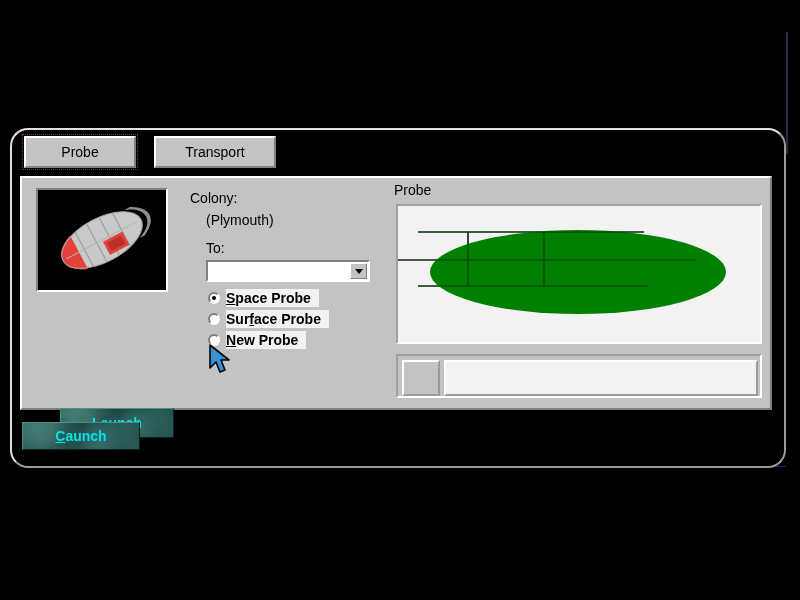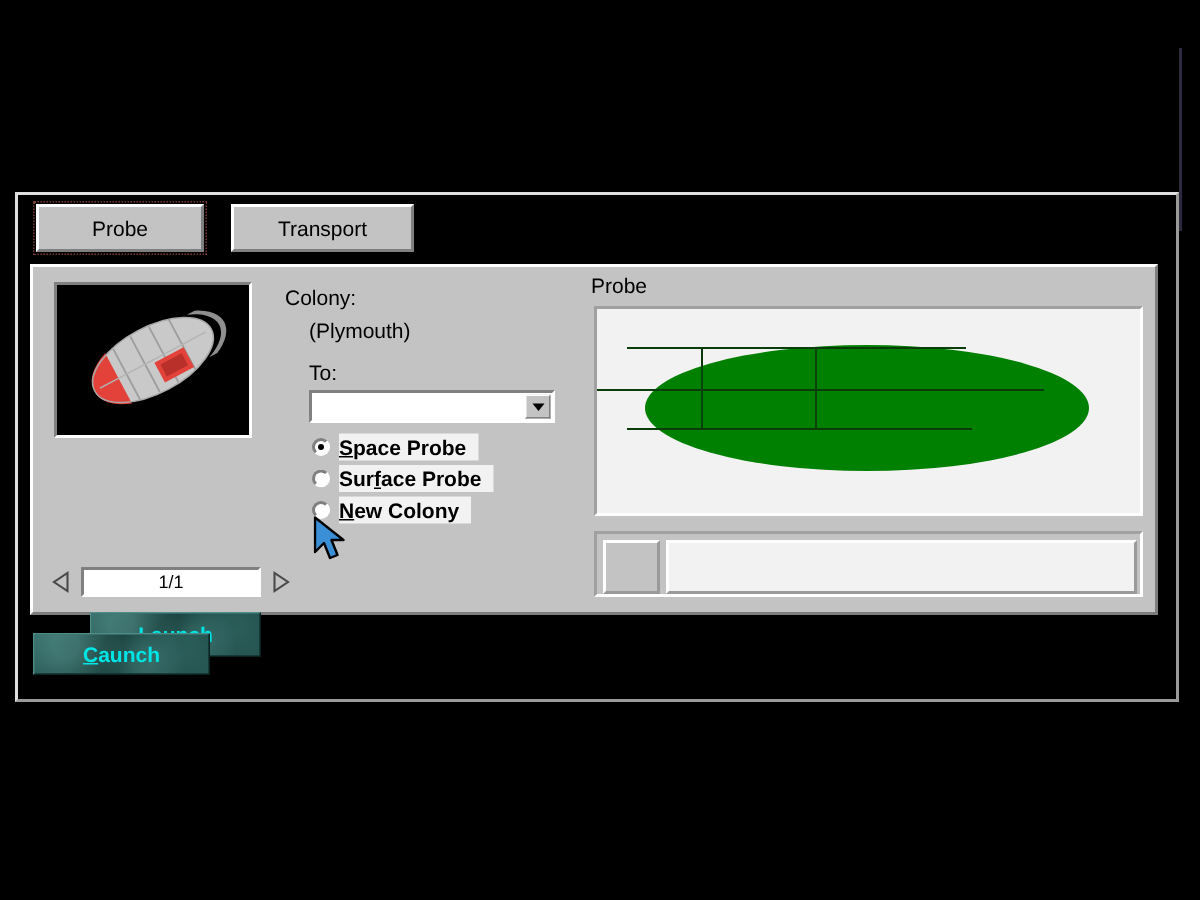--- a/index.html
+++ b/index.html
@@ -47,20 +47,21 @@
     left: 10px;
     top: 128px;
     width: 776px;
     height: 340px;
     background: #000000;
     border-top: 2px solid #dfdfdf;
     border-left: 2px solid #dfdfdf;
     border-right: 2px solid #9a9a9a;
     border-bottom: 2px solid #9a9a9a;
     box-sizing: border-box;
+    border-radius: 18px;
   }
 
   
   .tabstrip {
     position: absolute;
     left: 12px;
     top: 6px;
     height: 34px;
   }
   .tab {
@@ -433,35 +434,20 @@
             <line x1="58" y1="29" x2="58" y2="71" stroke="#9d9d9d" stroke-width="1.2"></line>
             <line x1="72" y1="29" x2="72" y2="71" stroke="#9d9d9d" stroke-width="1.2"></line>
             <line x1="86" y1="31" x2="86" y2="69" stroke="#9d9d9d" stroke-width="1.2"></line>
             <line x1="24" y1="50" x2="104" y2="50" stroke="#b4b4b4" stroke-width="1"></line>
             <rect x="64" y="52" width="22" height="15" fill="#e2423a"></rect>
             <rect x="67" y="55" width="16" height="9" fill="#b9302a"></rect>
           </g>
         </svg>
       </div>
 
-      <div class="spinner-row">
-        <div class="arrow-btn arrow-left">
-          <svg width="14" height="16" viewBox="0 0 14 16">
-              <polygon points="11,2 11,14 2,8" fill="none" stroke="#4a4a4a" stroke-width="1.4"></polygon>
-            </svg>
-        </div>
-        <div class="counter-field">
-          <span>1/1</span>
-        </div>
-        <div class="arrow-btn arrow-right">
-          <svg width="14" height="16" viewBox="0 0 14 16">
-              <polygon points="3,2 3,14 12,8" fill="none" stroke="#4a4a4a" stroke-width="1.4"></polygon>
-            </svg>
-        </div>
-      </div>
 
       <div class="tbtn launch-btn">
         <span><u>L</u><span>aunch</span></span>
       </div>
 
       <div class="lbl lbl-colony">Colony:</div>
       <div class="lbl lbl-colname">(Plymouth)</div>
       <div class="lbl lbl-to">To:</div>
 
       <div class="combo">
@@ -475,21 +461,21 @@
         <div class="radio-row">
           <span class="radio-mark on"></span>
           <span class="radio-label"><u>S</u><span>pace Probe</span></span>
         </div>
         <div class="radio-row">
           <span class="radio-mark"></span>
           <span class="radio-label"><span>Sur</span><u>f</u><span>ace Probe</span></span>
         </div>
         <div class="radio-row">
           <span class="radio-mark"></span>
-          <span class="radio-label"><u>N</u><span>ew Colony</span></span>
+          <span class="radio-label"><u>N</u><span>ew Probe</span></span>
         </div>
       </div>
 
       <div class="group">
         <div class="group-title">Probe</div>
 
         <div class="diagram">
           <svg id="schematic" width="362" height="136" viewBox="0 0 362 136">
             <rect x="0" y="0" width="362" height="136" fill="#f2f2f2"></rect>
             <g id="schem-lines" stroke="#000000" stroke-width="1.2">

